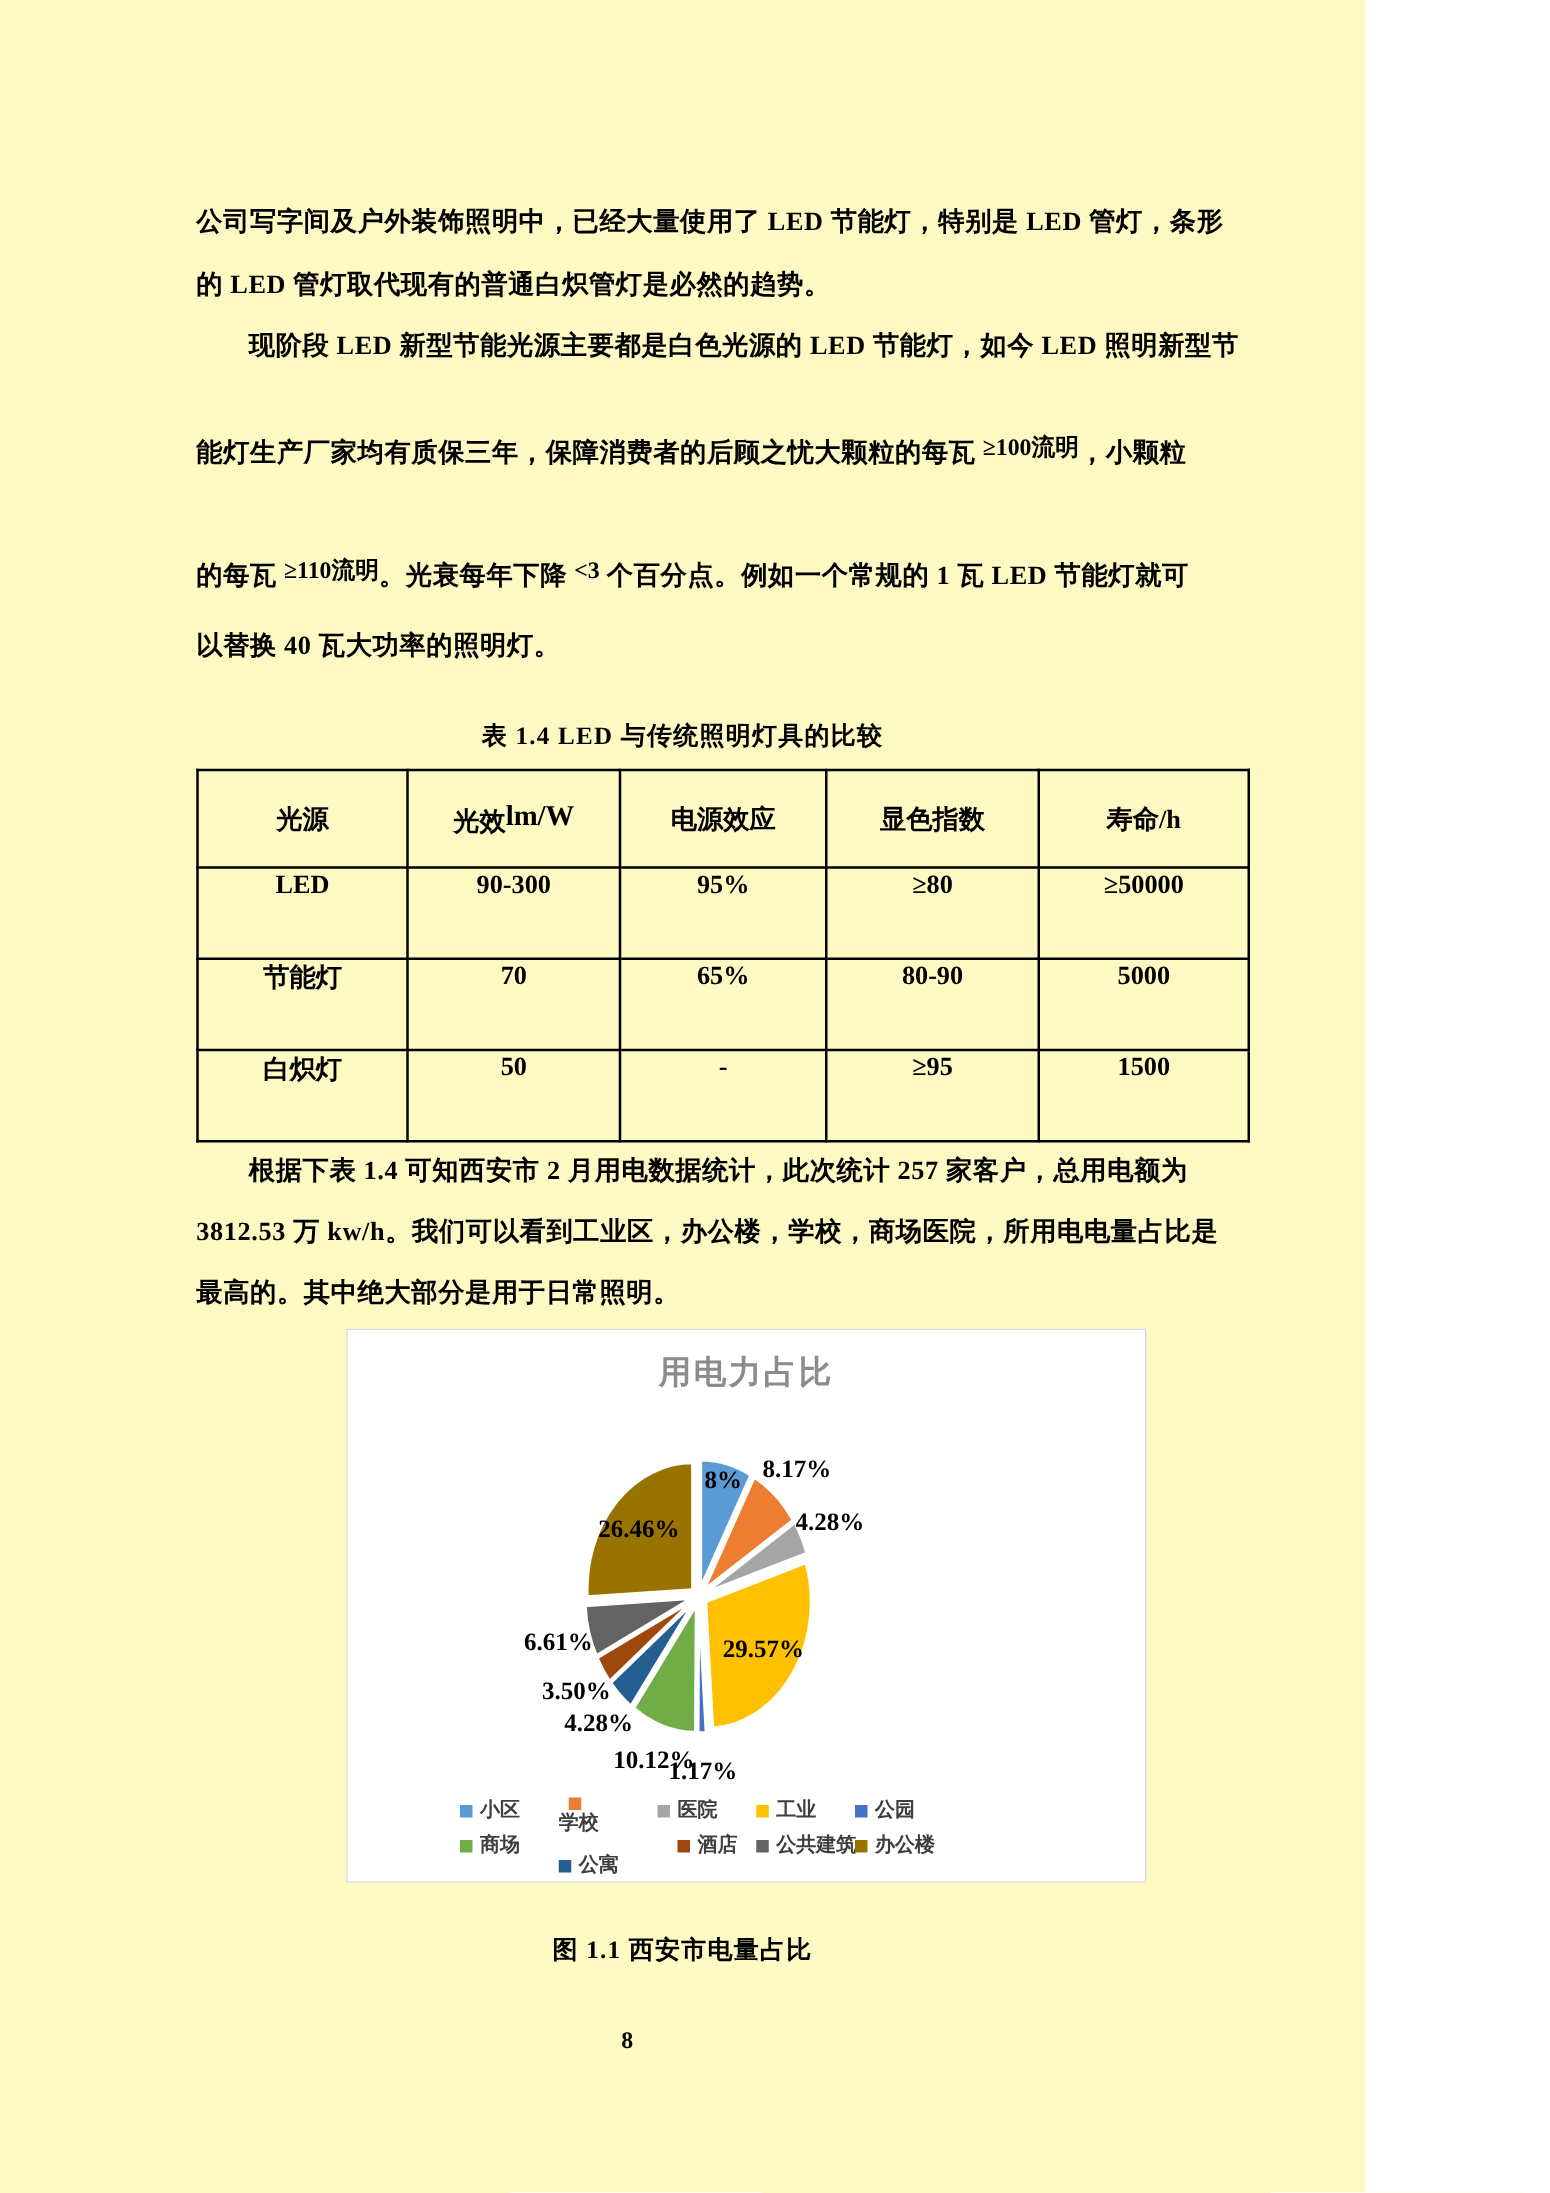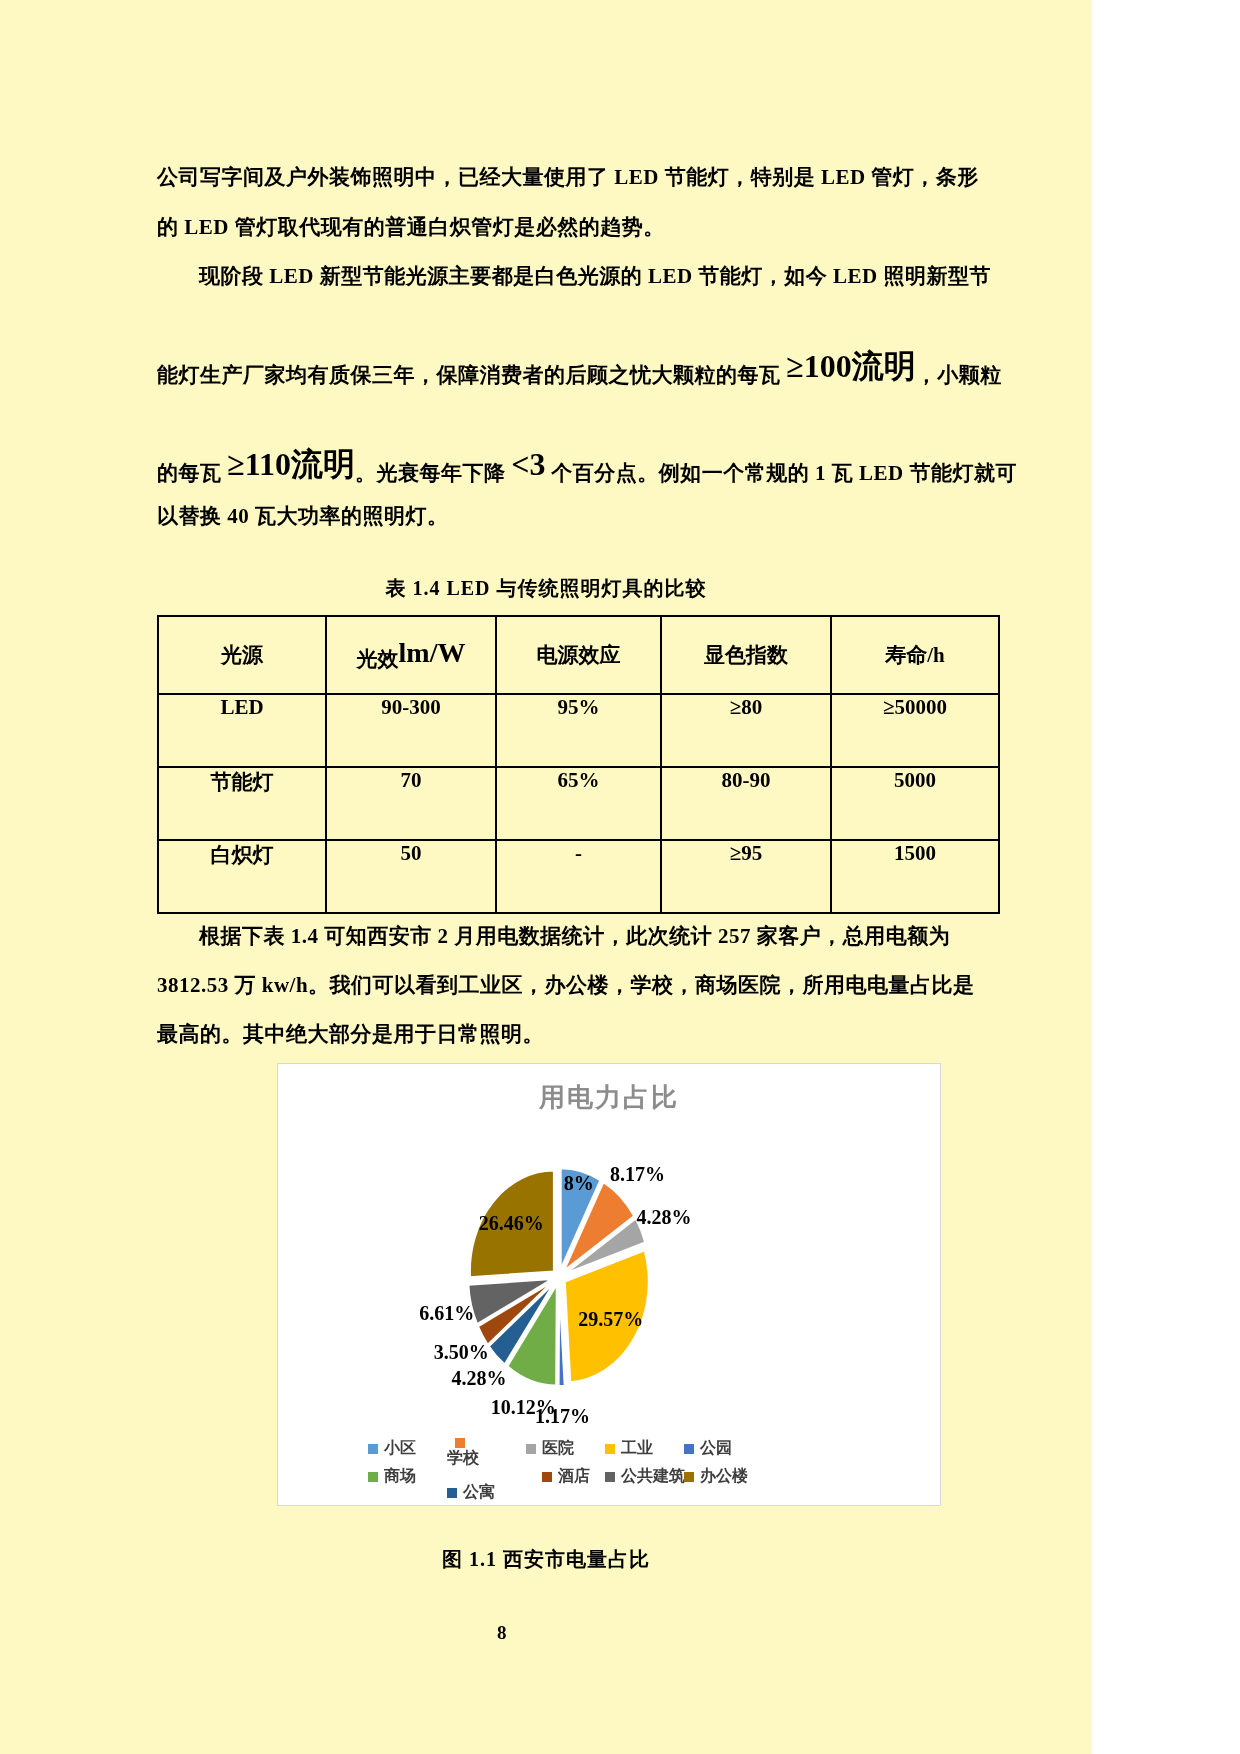--- a/index.html
+++ b/index.html
@@ -1,34 +1,34 @@
 <!DOCTYPE html>
 <html><head>
 <meta charset="utf-8">
 <style>
   html,body{margin:0;padding:0;background:#ffffff;}
   .page{
     position:relative;width:1092px;height:1754px;background:#fef9c3;
     font-family:"Liberation Serif","DejaVu Serif",serif;color:#000;overflow:hidden;font-weight:bold;
   }
   .line{position:absolute;font-size:21px;white-space:nowrap;letter-spacing:0.5px;}
-  .formula{font-size:32px;vertical-align:5px;letter-spacing:0;}
+  .formula{font-size:19px;vertical-align:5px;letter-spacing:0;}
   .caption{position:absolute;left:0;width:100%;text-align:center;font-size:20px;letter-spacing:1px;}
   
   table.cmp{position:absolute;left:157px;top:615px;width:841px;border-collapse:collapse;table-layout:fixed;}
   table.cmp td{border:2px solid #000;font-size:21px;text-align:center;padding:0;}
   table.cmp tr.hd{height:78px;}
   table.cmp tr.dr{height:73px;}
   td.hdc{vertical-align:middle;}
   td.val{vertical-align:top;padding-top:8px;}
   td.rowlab{vertical-align:top;padding-top:34px;}
-  .hdr-unit{font-size:28px;vertical-align:4px;}
+  .hdr-unit{font-size:23px;vertical-align:4px;}
   
   .chart-box{position:absolute;left:277px;top:1063px;width:638px;height:441px;
-    border:1px solid #d8d8d8;background:#fff;padding-left:24px;}
+    border:1px solid #d8d8d8;background:#fff;}
   .chart-title{position:absolute;top:16px;left:0;width:100%;text-align:center;
     font-size:26px;color:#8c8c8c;letter-spacing:2px;}
   svg.pie{position:absolute;left:0;top:0;}
   .pie-label{font-family:"Liberation Serif","DejaVu Serif",serif;font-size:20px;fill:#000;}
   .legend-row{position:absolute;left:0;width:100%;height:22px;}
   .legend-item{position:absolute;top:0;display:inline-flex;align-items:center;white-space:nowrap;}
   .legend-swatch{display:inline-block;width:10px;height:10px;margin-right:6px;flex:0 0 auto;}
   .legend-label{font-family:"Liberation Sans","DejaVu Sans",sans-serif;font-size:16px;color:#3f3f3f;}
   .pageno{position:absolute;left:497px;top:1622px;font-size:19px;}
 </style>

